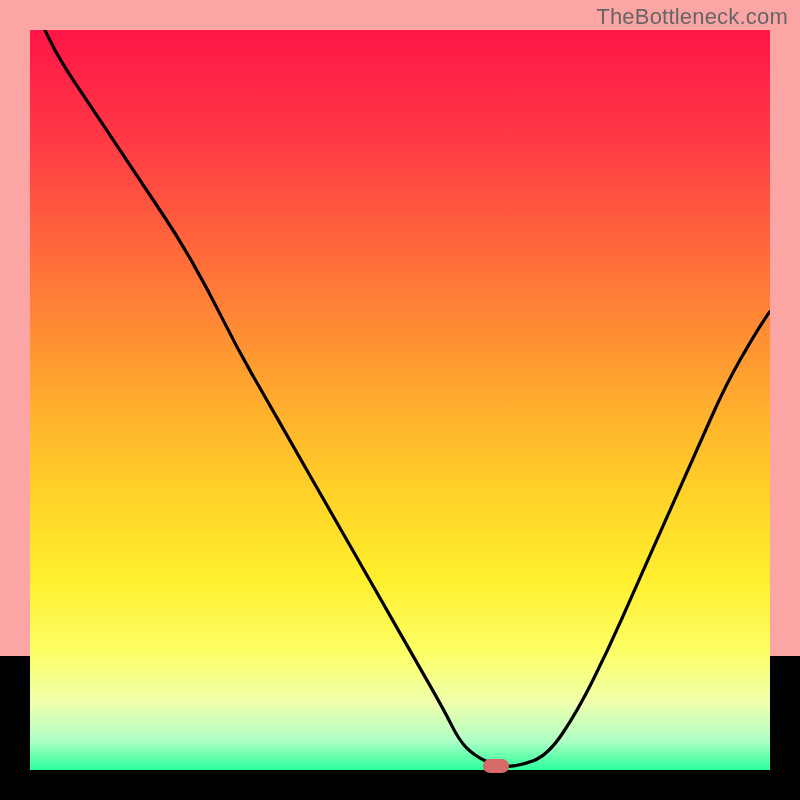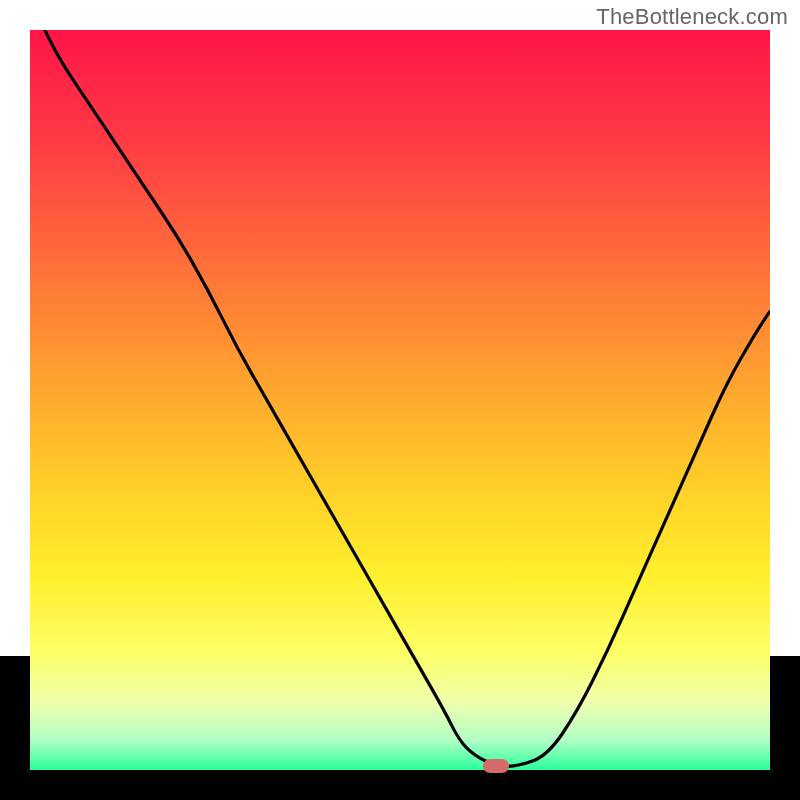--- a/index.html
+++ b/index.html
@@ -8,21 +8,21 @@
     width: 800px;
     height: 800px;
     background: #000;
     overflow: hidden;
     font-family: Arial, Helvetica, sans-serif;
   }
   .stage {
     position: relative;
     width: 800px;
     height: 656px;
-    background: #ffffff;
+    background: #fca5a5;
   }
   .watermark {
     position: absolute;
     top: 4px;
     right: 12px;
     color: #666;
     font-size: 22px;
     letter-spacing: 0.2px;
     user-select: none;
     font-weight: 500;

